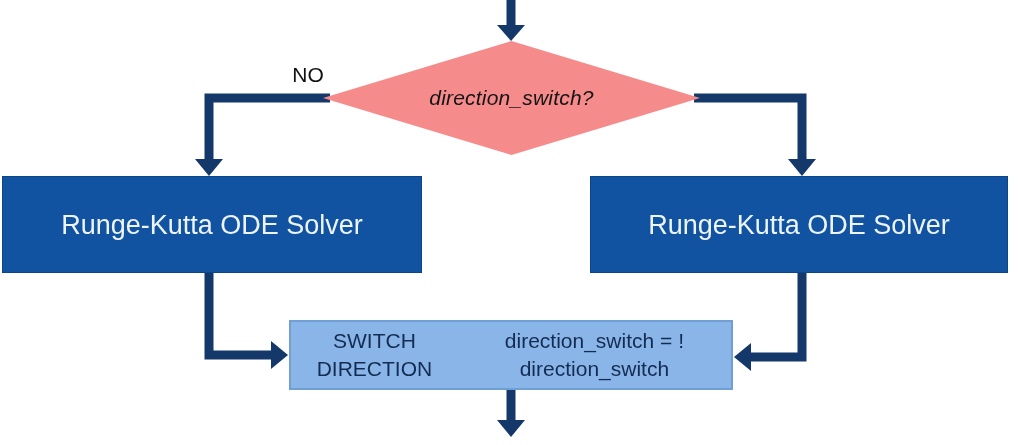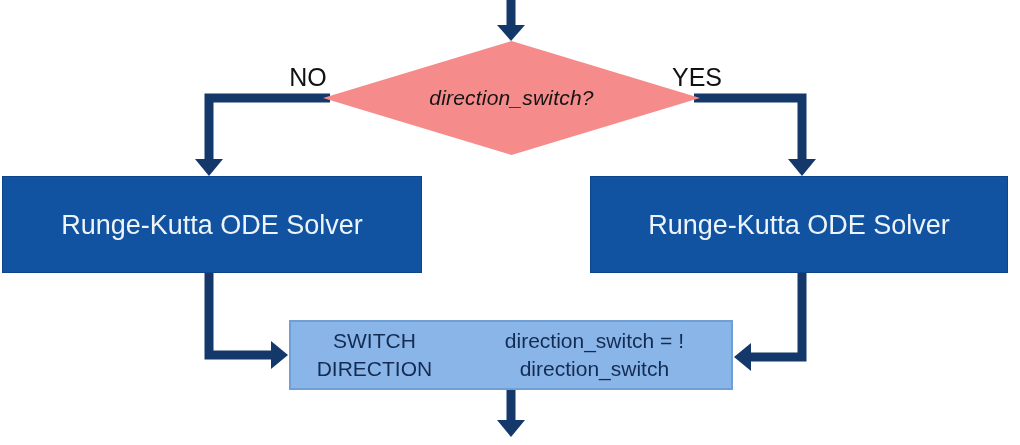--- a/index.html
+++ b/index.html
@@ -35,21 +35,21 @@
     color: #151515;
     font-size: 21px;
     letter-spacing: 0.2px;
   }
 
   .branch-label {
     position: absolute; z-index: 3;
     width: 100px;
     text-align: center;
     color: #111111;
-    font-size: 25px;
+    font-size: 21px;
   }
   .branch-label.no  { left: 258px; top: 63px; }
   .branch-label.yes { left: 647px; top: 63px; }
 
   .process-box {
     background: #1153a1;
     border: 1px solid #0e4489;
     color: #edf4fb;
     display: flex; flex-direction: column;
     align-items: center; justify-content: center;
@@ -108,21 +108,20 @@
       <polygon class="head" points="751,343 751,371 734,357"></polygon>
     </g>
 
     <g>
       <path class="line" d="M511,390 L511,421"></path>
       <polygon class="head" points="497,420 525,420 511,437"></polygon>
     </g>
   </svg>
 
   <div class="branch-label no">NO</div>
-  <div class="branch-label yes">YES</div>
 
   <div class="node decision-diamond">
     <span class="label">direction_switch?</span>
   </div>
 
   <div class="node process-box left">
     <span>Runge-Kutta ODE Solver</span>
   </div>
 
   <div class="node process-box right">

